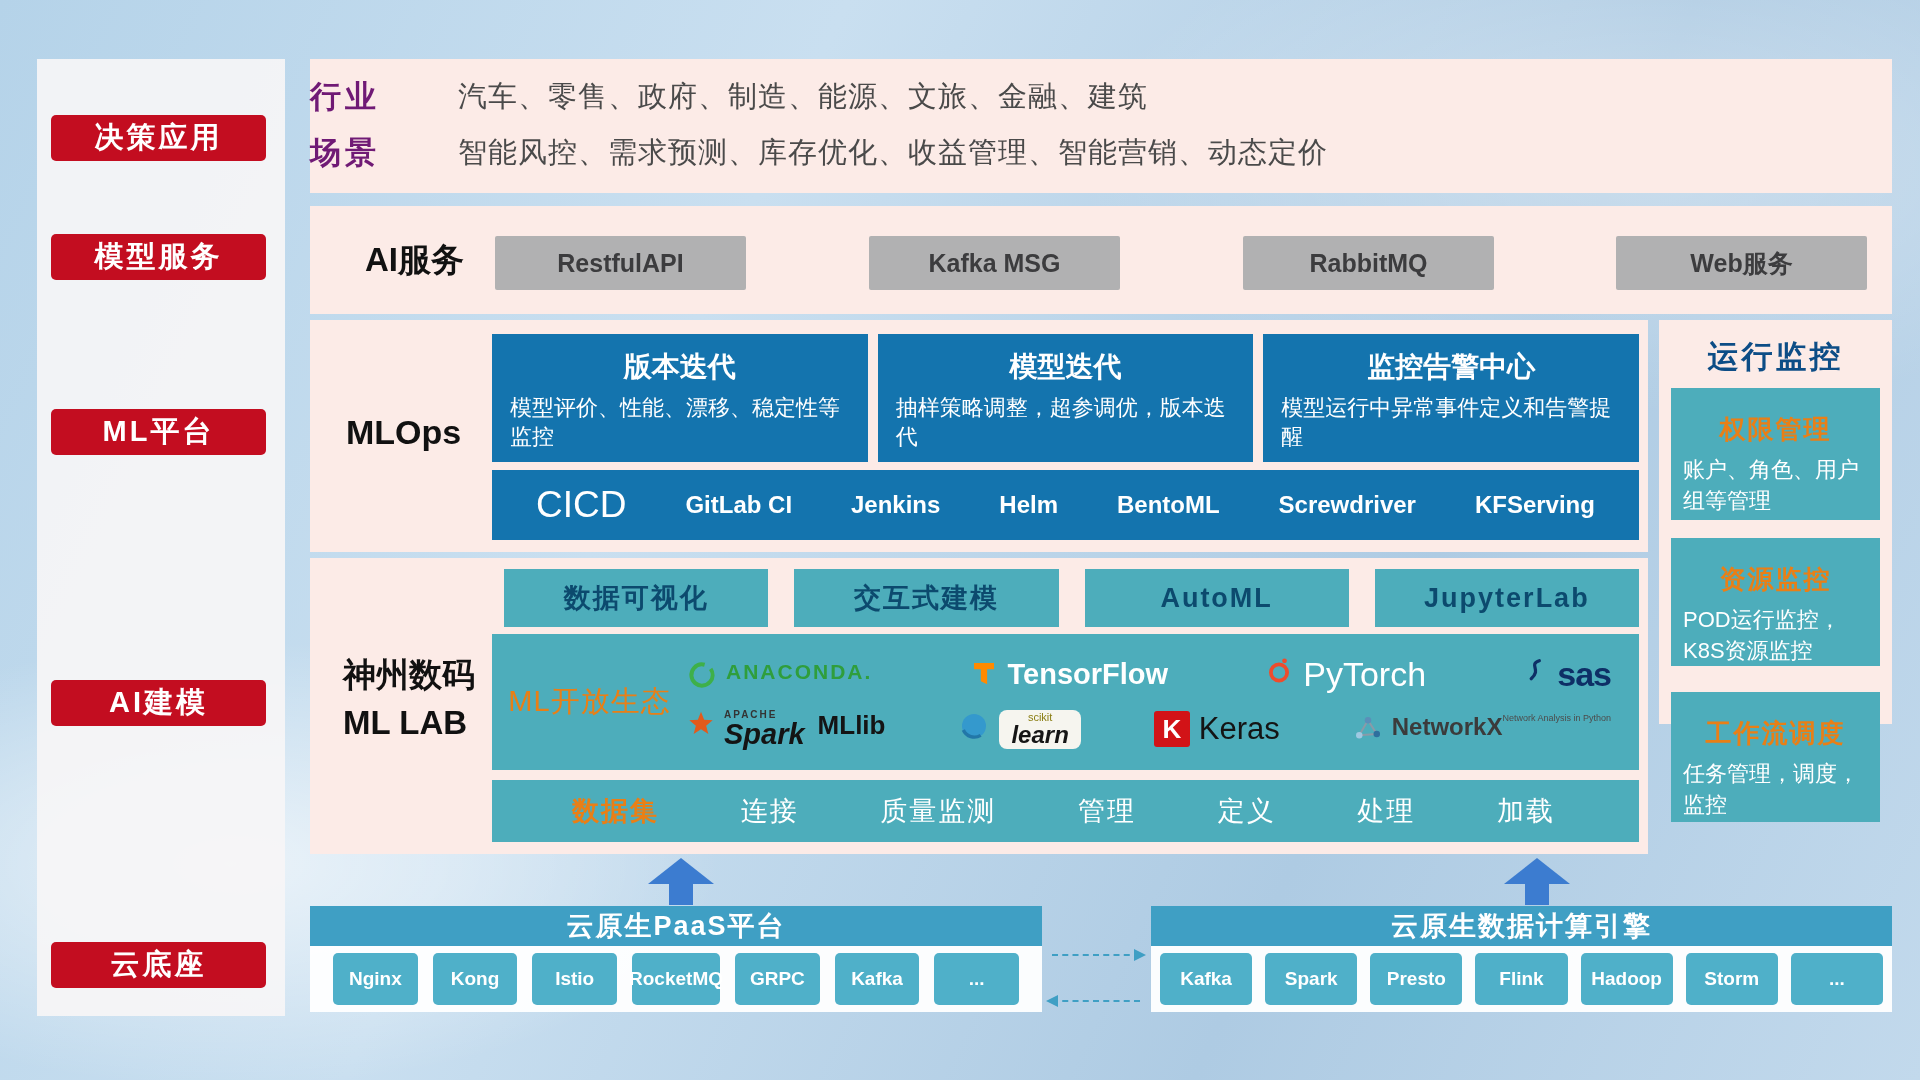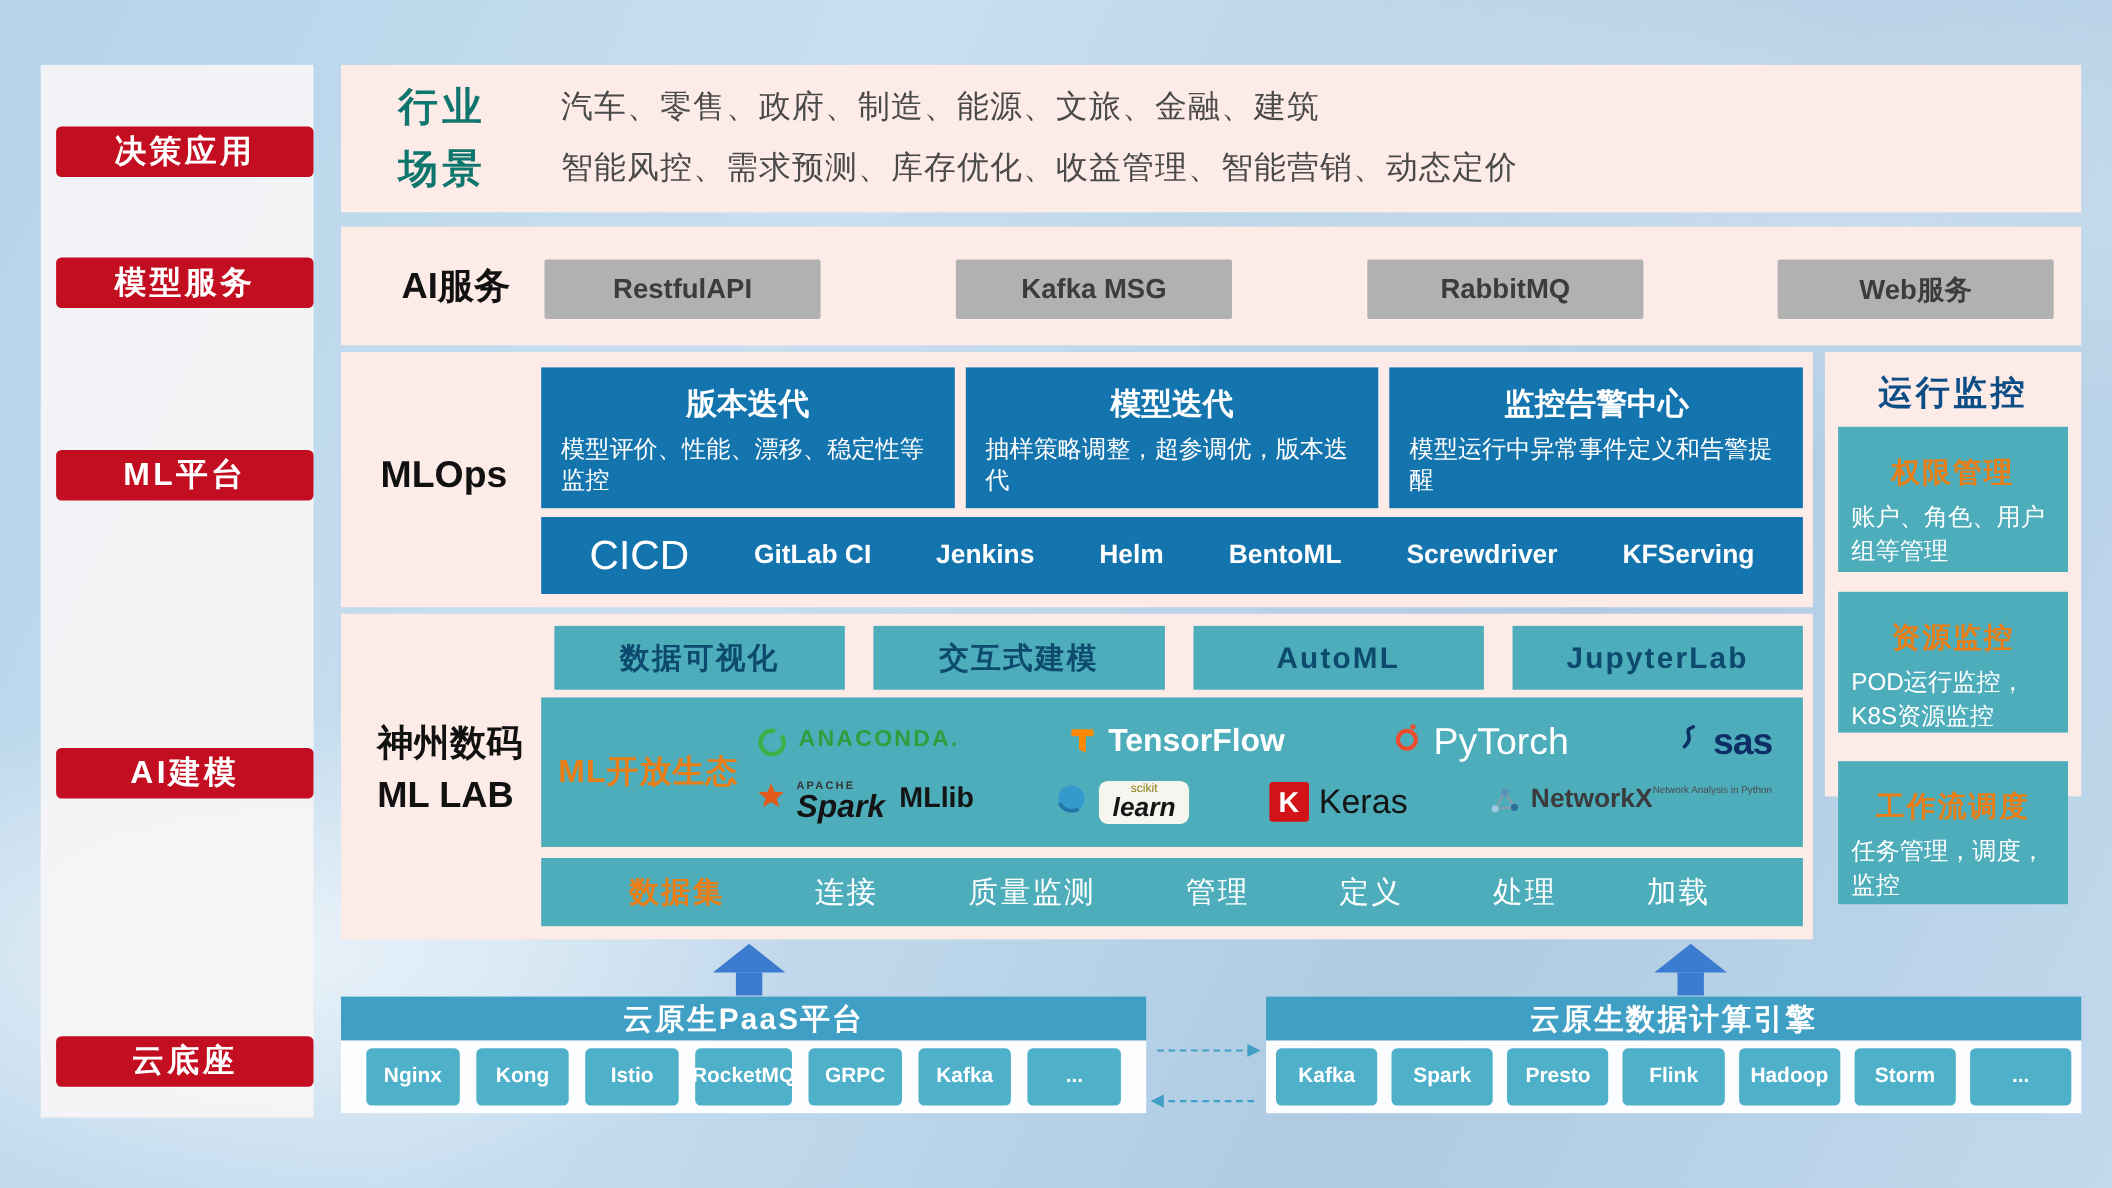--- a/index.html
+++ b/index.html
@@ -10,35 +10,35 @@
   .canvas{
     position:relative;width:1920px;height:1080px;
     background:
       radial-gradient(ellipse 700px 320px at 12% 80%, rgba(255,255,255,.65), rgba(255,255,255,0) 70%),
       radial-gradient(ellipse 800px 360px at 85% 15%, rgba(255,255,255,.35), rgba(255,255,255,0) 70%),
       linear-gradient(115deg,#b5d3e9 0%,#c9dff0 35%,#aecbe3 70%,#c2d9ec 100%);
   }
   
   .sidebar{position:absolute;left:37px;top:59px;width:248px;height:957px;background:rgba(246,245,246,.93);}
   .side-btn{
-    position:absolute;left:14px;width:234px;height:46px;background:#c30d20;border-radius:5px;
+    position:absolute;left:14px;width:215px;height:46px;background:#c30d20;border-radius:5px;
     color:#fff;font-weight:bold;font-size:29px;letter-spacing:3px;
     display:flex;align-items:center;justify-content:center;
   }
   
   .panel{position:absolute;background:#fcebe7;}
   .p-decision{left:310px;top:59px;width:1582px;height:134px;}
   .p-ai{left:310px;top:206px;width:1582px;height:108px;}
   .p-mlops{left:310px;top:320px;width:1338px;height:232px;}
   .p-mllab{left:310px;top:558px;width:1338px;height:296px;}
   .p-monitor{left:1659px;top:320px;width:233px;height:404px;}
   
   .dec-row{display:flex;align-items:center;height:56px;}
   .dec-row:first-child{margin-top:10px;}
-  .dec-label{width:148px;padding-left:52px;font-size:36px;font-weight:bold;color:#0f766e;letter-spacing:4px;}
+  .dec-label{width:148px;font-size:31px;font-weight:bold;color:#701a75;letter-spacing:4px;}
   .dec-content{font-size:29px;color:#4a4a4a;letter-spacing:1px;}
   
   .ai-label{position:absolute;left:55px;top:32px;font-size:33px;font-weight:bold;color:#111;}
   .svc-btn{
     position:absolute;top:30px;width:251px;height:54px;background:#b1b1b2;border-radius:2px;
     color:#3c3c3e;font-weight:bold;font-size:25px;display:flex;align-items:center;justify-content:center;
   }
   
   .big-label{position:absolute;left:36px;font-size:34px;font-weight:bold;color:#111;}
   .mlops-cards{position:absolute;left:182px;top:14px;width:1147px;height:128px;display:flex;gap:10px;}
@@ -50,21 +50,21 @@
     display:flex;align-items:center;justify-content:space-between;padding:0 44px;box-sizing:border-box;
   }
   .cicd-label{font-size:37px;font-weight:normal;}
   .cicd-tool{font-size:24px;font-weight:bold;}
   
   .lab-label{position:absolute;left:33px;top:93px;font-size:33px;font-weight:bold;color:#111;line-height:1.45;}
   .lab-tools{position:absolute;left:182px;top:11px;width:1147px;height:58px;display:flex;gap:14px;}
   .lab-tool{flex:1;background:#4dadbb;display:flex;align-items:center;justify-content:center;
     color:#0c4a6e;font-weight:bold;font-size:27px;letter-spacing:2px;margin-left:12px;}
   .eco-box{position:absolute;left:182px;top:76px;width:1147px;height:136px;background:#4dadbb;display:flex;}
-  .eco-label{width:195px;display:flex;align-items:center;justify-content:center;color:#e97f16;font-weight:bold;font-size:29px;letter-spacing:1px;text-align:center;}
+  .eco-label{width:195px;display:flex;align-items:center;justify-content:center;color:#e97f16;font-weight:normal;font-size:29px;letter-spacing:1px;text-align:center;}
   .eco-grid{flex:1;display:flex;flex-direction:column;justify-content:space-evenly;padding:6px 28px 6px 0;}
   .eco-row{display:flex;align-items:center;justify-content:space-between;}
   .logo{display:flex;align-items:flex-start;gap:9px;}
   .lg-anaconda{color:#2f9e3c;font-weight:bold;font-size:21px;letter-spacing:2px;}
   .lg-white{color:#fff;font-weight:bold;font-size:29px;}
   .lg-pt{color:#fff;font-size:34px;font-weight:normal;}
   .lg-sas{color:#0e2f66;font-weight:bold;font-size:34px;letter-spacing:-1px;}
   .spark-stack{display:flex;flex-direction:column;line-height:1;}
   .lg-apache{font-size:10px;color:#333;letter-spacing:2px;font-weight:bold;}
   .lg-spark{color:#141414;font-weight:bold;font-style:italic;font-size:29px;}

